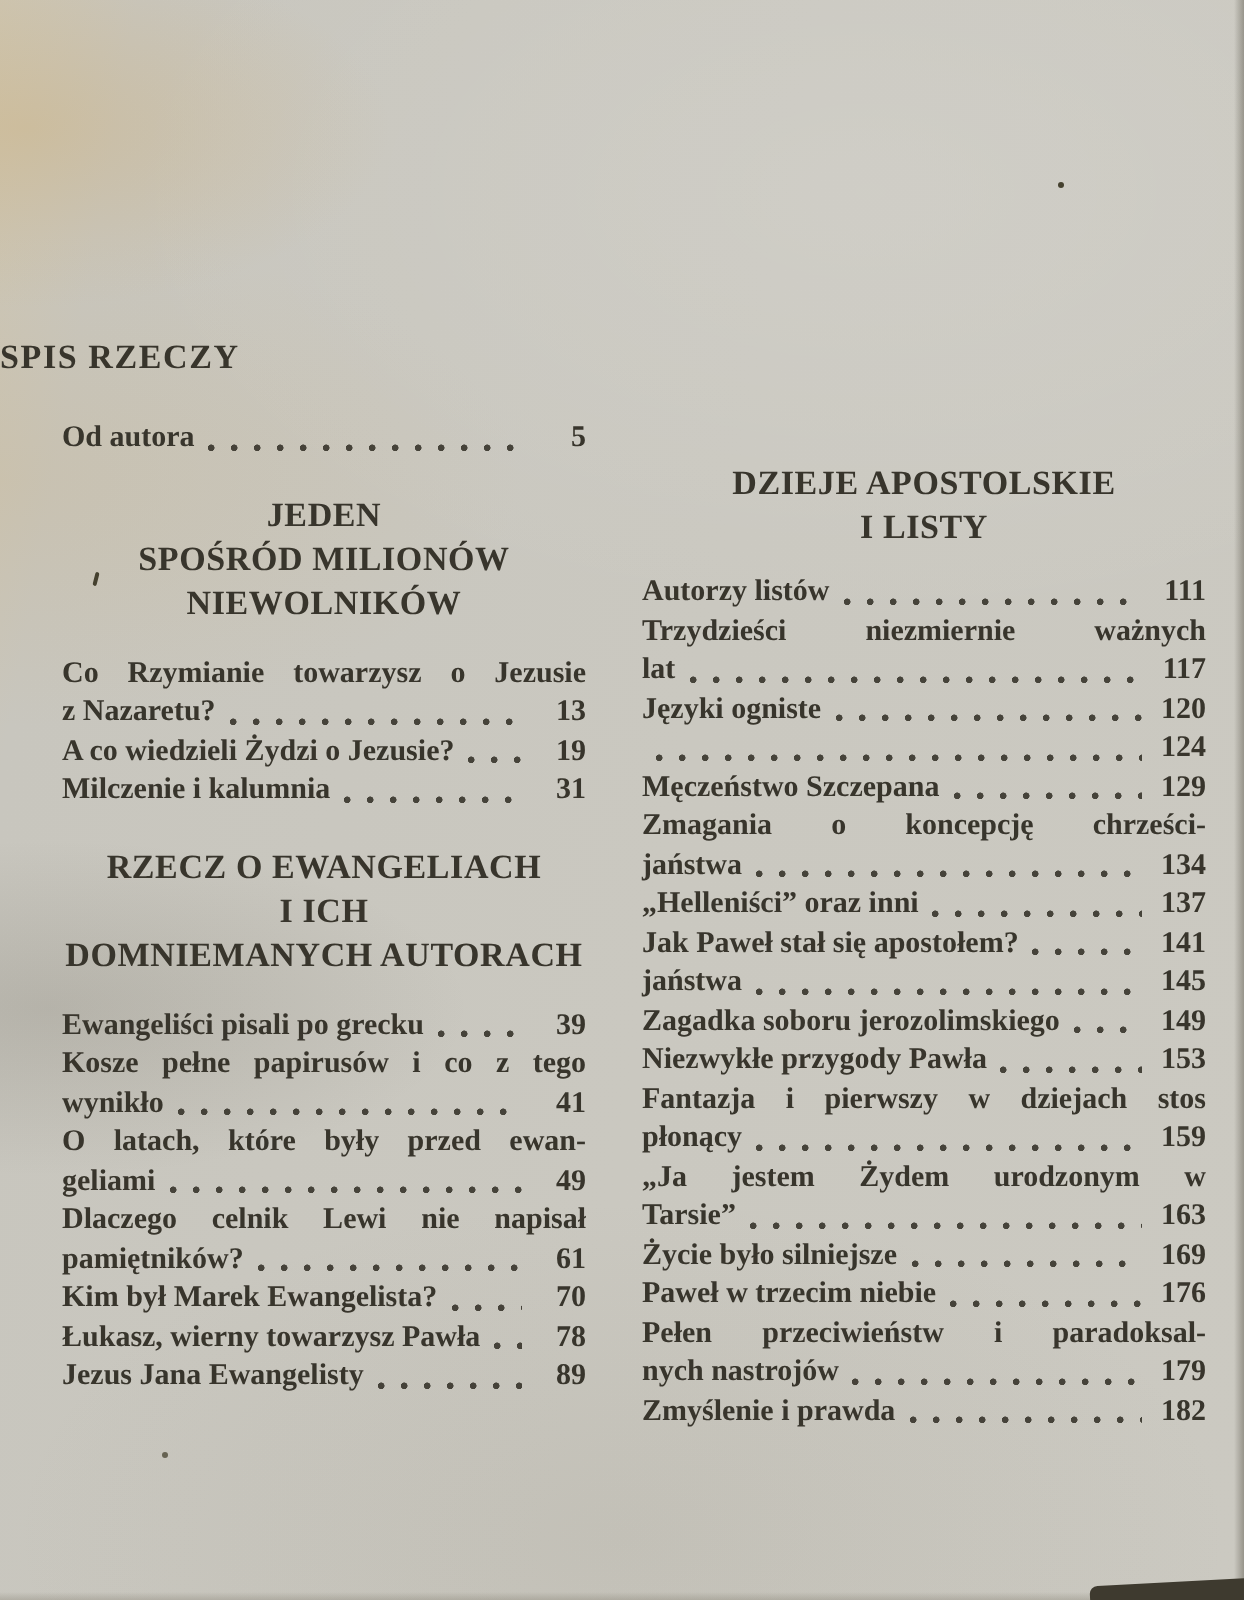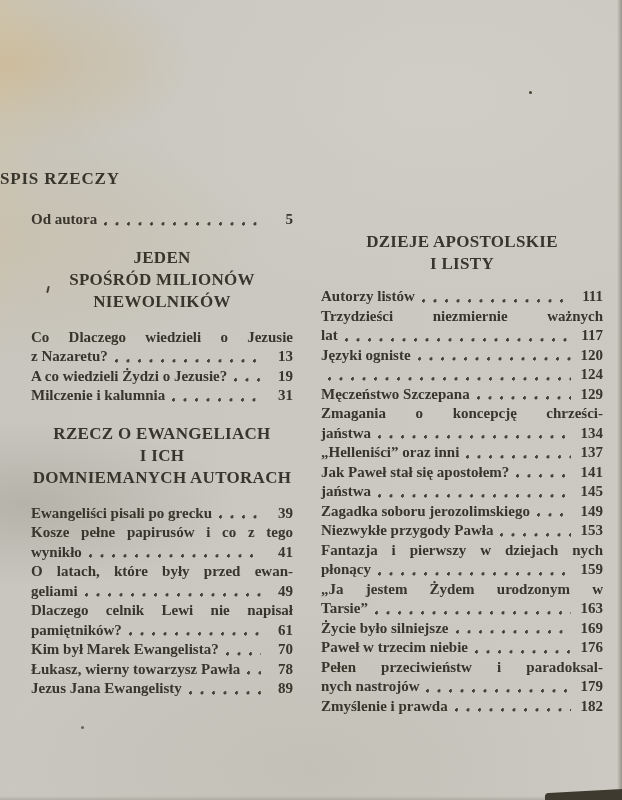--- a/index.html
+++ b/index.html
@@ -65,21 +65,21 @@
           <span class="txt">Od autora</span>
           <span class="leader"></span>
           <span class="pg">5</span>
         </div>
       </div>
       <div class="heading">
         <div>JEDEN</div>
         <div>SPOŚRÓD MILIONÓW NIEWOLNIKÓW</div>
       </div>
       <div class="entry">
-        <div class="cont">Co Dlaczego wiedzieli o Jezusie</div>
+        <div class="cont">Co Rzymianie towarzysz o Jezusie</div>
         <div class="last">
           <span class="txt">z Nazaretu?</span>
           <span class="leader"></span>
           <span class="pg">13</span>
         </div>
       </div>
       <div class="entry">
         <div class="last">
           <span class="txt">A co wiedzieli Żydzi o Jezusie?</span>
           <span class="leader"></span>
@@ -228,21 +228,21 @@
         </div>
       </div>
       <div class="entry">
         <div class="last">
           <span class="txt">Niezwykłe przygody Pawła</span>
           <span class="leader"></span>
           <span class="pg">153</span>
         </div>
       </div>
       <div class="entry">
-        <div class="cont">Fantazja i pierwszy w dziejach nych</div>
+        <div class="cont">Fantazja i pierwszy w dziejach stos</div>
         <div class="last">
           <span class="txt">płonący</span>
           <span class="leader"></span>
           <span class="pg">159</span>
         </div>
       </div>
       <div class="entry">
         <div class="cont">„Ja jestem Żydem urodzonym w</div>
         <div class="last">
           <span class="txt">Tarsie”</span>

